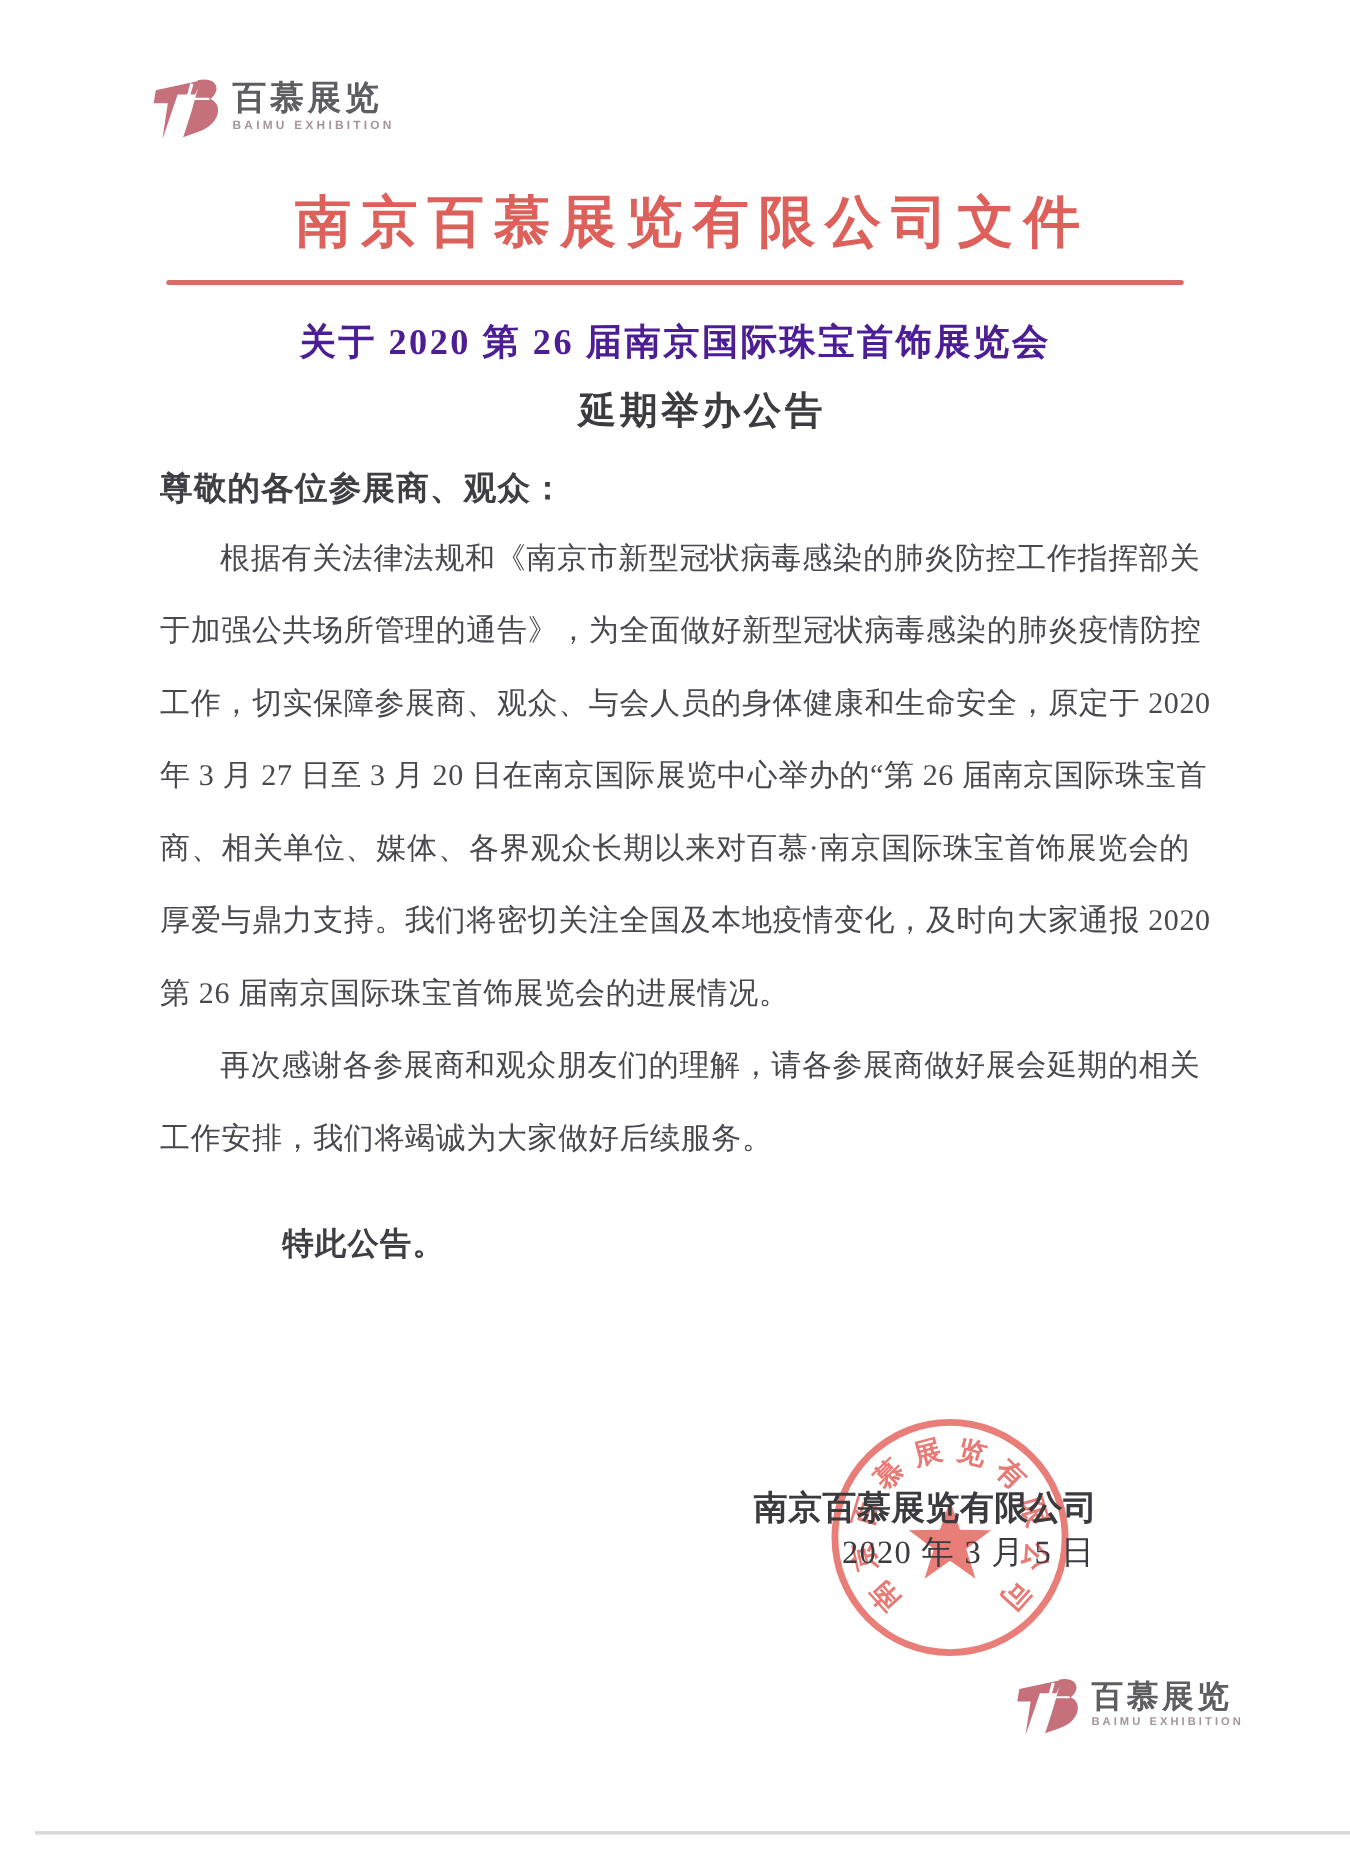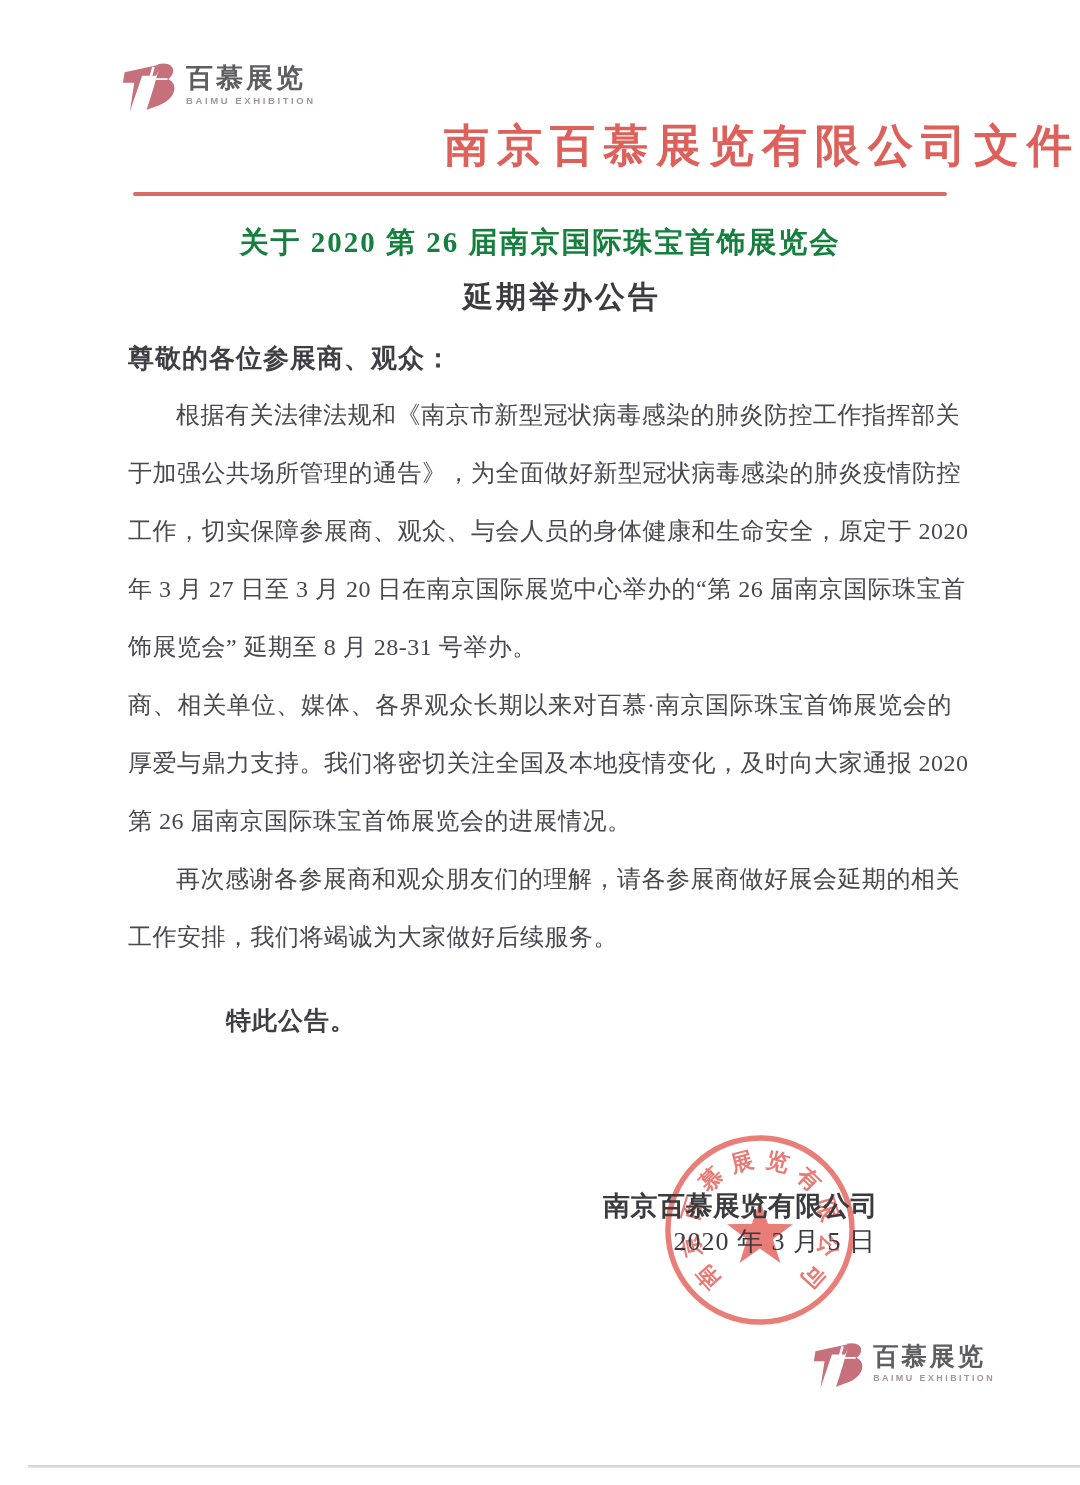--- a/index.html
+++ b/index.html
@@ -51,22 +51,22 @@
   .logo-en {
     font-family: "Liberation Sans", "DejaVu Sans", sans-serif;
     font-size: 9.5px;
     letter-spacing: 2.6px;
     color: #a5959a;
     margin-top: 3px;
     font-weight: bold;
   }
   
   .letterhead-title {
-    margin-top: 60px;
-    text-align: right;
+    margin-top: 92px;
+    text-align: center;
     font-size: 45px;
     line-height: 52px;
     font-weight: bold;
     letter-spacing: 8px;
     color: #dd605b;
     padding-left: 28px;
   }
   .red-rule {
     margin: 20px auto 0 auto;
     width: 814px;
@@ -75,21 +75,21 @@
     border-radius: 2px;
   }
   
   .doc-title-1 {
     margin-top: 26px;
     text-align: center;
     font-size: 29px;
     line-height: 40px;
     font-weight: bold;
     letter-spacing: 2px;
-    color: #15803d;
+    color: #4c1d95;
     font-family: Liberation Serif, serif;
   }
   .doc-title-2 {
     margin-top: 14px;
     text-align: center;
     font-size: 30px;
     line-height: 42px;
     font-weight: bold;
     letter-spacing: 3px;
     color: #3b3b40;
@@ -193,21 +193,20 @@
   <div class="doc-title-2">延期举办公告</div>
 
   <div class="content">
     <div class="salutation">尊敬的各位参展商、观众：</div>
     <div class="body-paragraphs" id="body-paragraphs">
         <div>
           <div class="line para-first">根据有关法律法规和《南京市新型冠状病毒感染的肺炎防控工作指挥部关</div>
           <div class="line">于加强公共场所管理的通告》，为全面做好新型冠状病毒感染的肺炎疫情防控</div>
           <div class="line">工作，切实保障参展商、观众、与会人员的身体健康和生命安全，原定于 2020</div>
           <div class="line">年 3 月 27 日至 3 月 20 日在南京国际展览中心举办的“第 26 届南京国际珠宝首</div>
-          <div class="line para-last">饰展览会” 延期至 8 月 28-31 号举办。</div>
         </div>
         <div>
           <div class="line">商、相关单位、媒体、各界观众长期以来对百慕·南京国际珠宝首饰展览会的</div>
           <div class="line">厚爱与鼎力支持。我们将密切关注全国及本地疫情变化，及时向大家通报 2020</div>
           <div class="line para-last">第 26 届南京国际珠宝首饰展览会的进展情况。</div>
         </div>
         <div>
           <div class="line para-first">再次感谢各参展商和观众朋友们的理解，请各参展商做好展会延期的相关</div>
           <div class="line para-last">工作安排，我们将竭诚为大家做好后续服务。</div>
         </div>

